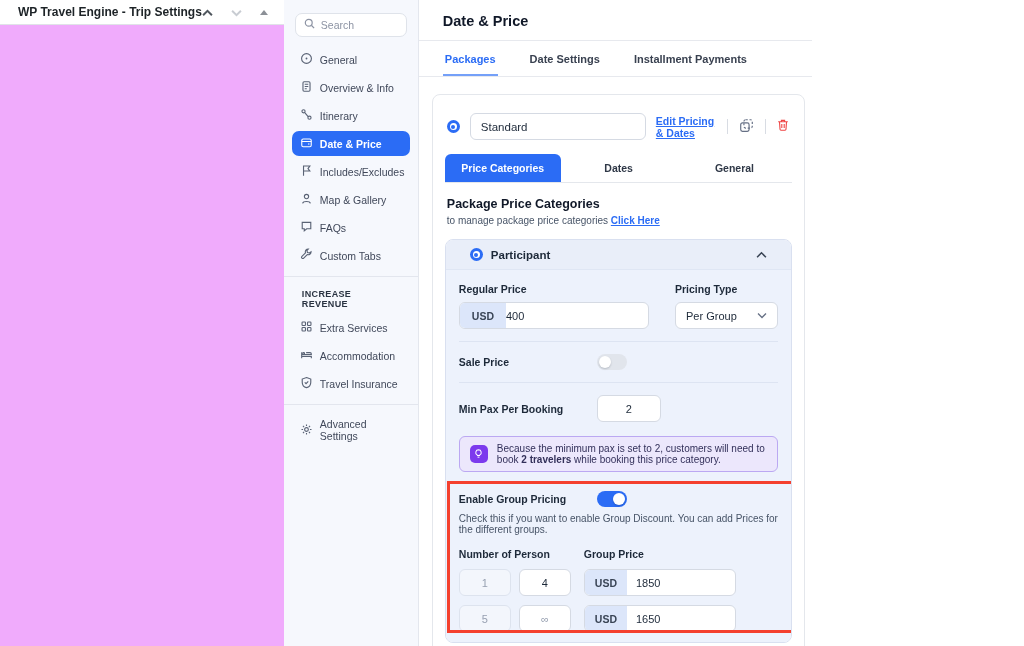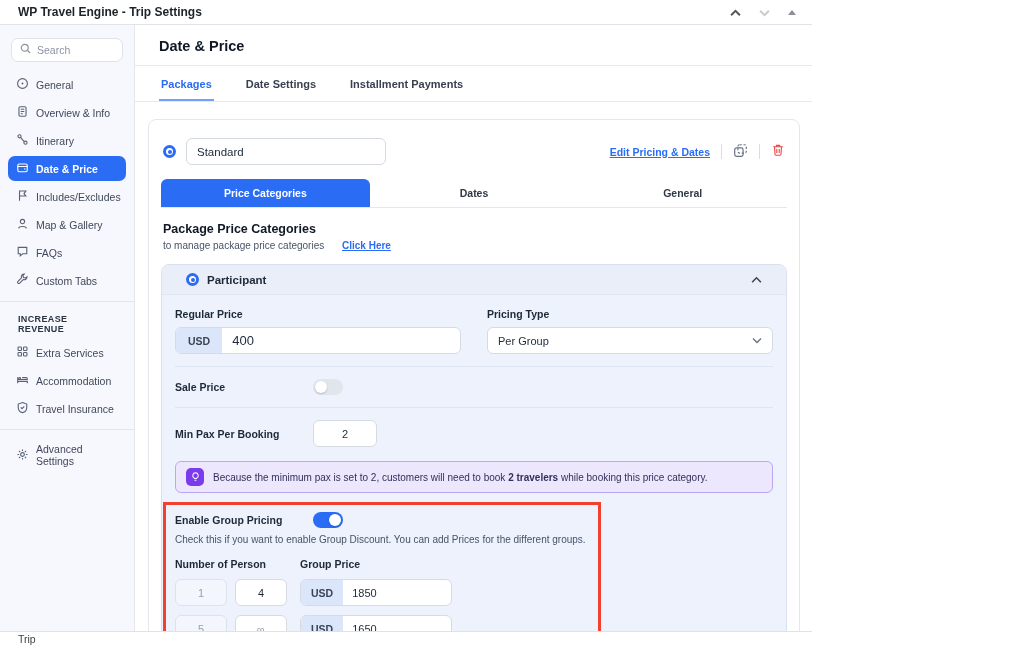--- a/index.html
+++ b/index.html
@@ -1,18 +1,18 @@
 <!DOCTYPE html>
 <html><head>
 <meta charset="utf-8">
 <style>
   * { margin:0; padding:0; box-sizing:border-box; }
   html,body { background:#fff; }
   body { font-family:"Liberation Sans", sans-serif; }
-  .app { width:812px; height:646px; display:flex; flex-direction:column; background:#f0abfc; overflow:hidden; }
+  .app { width:812px; height:646px; display:flex; flex-direction:row; background:#f0abfc; overflow:hidden; }
 
   
   .topbar { height:25px; flex-shrink:0; display:flex; align-items:center; justify-content:space-between; padding:0 16px 0 18px; border-bottom:1px solid #e0e3e8; background:#fff; }
   .topbar-title { font-size:12px; font-weight:700; color:#1d2327; }
   .topbar-controls { display:flex; align-items:center; gap:18px; }
   .tb-btn { display:flex; align-items:center; cursor:pointer; background:none; border:0; padding:0; }
   .tri-up { width:0; height:0; border-left:4px solid transparent; border-right:4px solid transparent; border-bottom:5px solid #8c9097; }
 
   
   .body { flex:1; display:flex; min-height:0; }
@@ -50,35 +50,35 @@
   .v-sep { width:1px; height:15px; background:#d8dce3; }
   .icon-btn { background:none; border:0; padding:0; cursor:pointer; display:flex; align-items:center; }
 
   .inner-tabs { display:flex; border-bottom:1px solid #e4e7ec; }
   .inner-tab { flex:1; text-align:center; padding:8px 0; font-size:10.5px; font-weight:700; color:#2f3847; cursor:pointer; }
   .inner-tab.active { background:#2b6cf5; color:#fff; border-radius:6px 6px 0 0; }
 
   .section-head { margin:14px 2px 0; }
   .section-title { font-size:12.5px; font-weight:700; color:#101828; }
   .section-hint { font-size:10px; color:#475467; margin-top:4px; }
-  .hint-link { color:#2b6cf5; font-weight:700; text-decoration:underline; cursor:pointer;margin-left:15px; }
+  .hint-link { color:#2b6cf5; font-weight:700; text-decoration:underline; cursor:pointer; }
 
   
   .participant { margin-top:13px; border:1px solid #d9e0f0; border-radius:8px; overflow:hidden; }
   .part-header { background:#e9eef9; padding:8px 24px; display:flex; align-items:center; gap:8px; border-bottom:1px solid #dfe6f4; cursor:pointer; }
   .part-title { font-size:11.5px; font-weight:600; color:#1d2939; }
   .part-header .chev { margin-left:auto; color:#3a4556; display:flex; }
   .part-body { background:#edf2fc; padding:13px 13px 10px; }
 
   .field-label { font-size:10.5px; font-weight:700; color:#1d2939; }
   .two-col { display:flex; gap:26px; }
   .col { flex:1; }
   .input-group { display:flex; margin-top:7px; background:#fff; border:1px solid #d5dae3; border-radius:6px; height:27px; overflow:hidden; }
   .currency { background:#dce6fa; color:#3a4556; font-size:10.5px; font-weight:700; display:flex; align-items:center; padding:0 12px; }
-  .input-group input { border:0; outline:0; flex:1; min-width:0; padding:0 10px; font-size:13px; color:#1d2939; background:transparent; }
+  .input-group input { border:0; outline:0; flex:1; min-width:0; padding:0 0; font-size:11px; color:#1d2939; background:transparent; }
   .select { margin-top:7px; background:#fff; border:1px solid #d5dae3; border-radius:6px; height:27px; display:flex; align-items:center; justify-content:space-between; padding:0 10px; font-size:11px; color:#1d2939; cursor:pointer; }
   .select .chev { color:#667085; display:flex; }
 
   .hr { border-top:1px solid #dde4f2; margin:12px 0; }
   .inline-row { display:flex; align-items:center; }
   .inline-row .field-label { width:138px; flex-shrink:0; }
 
   .toggle { width:30px; height:16px; border-radius:999px; position:relative; cursor:pointer; flex-shrink:0; }
   .toggle .knob { width:12px; height:12px; border-radius:50%; background:#fff; position:absolute; top:2px; box-shadow:0 1px 2px rgba(16,24,40,.2); }
   .toggle.off { background:#e1e5ec; } .toggle.off .knob { left:2px; }

